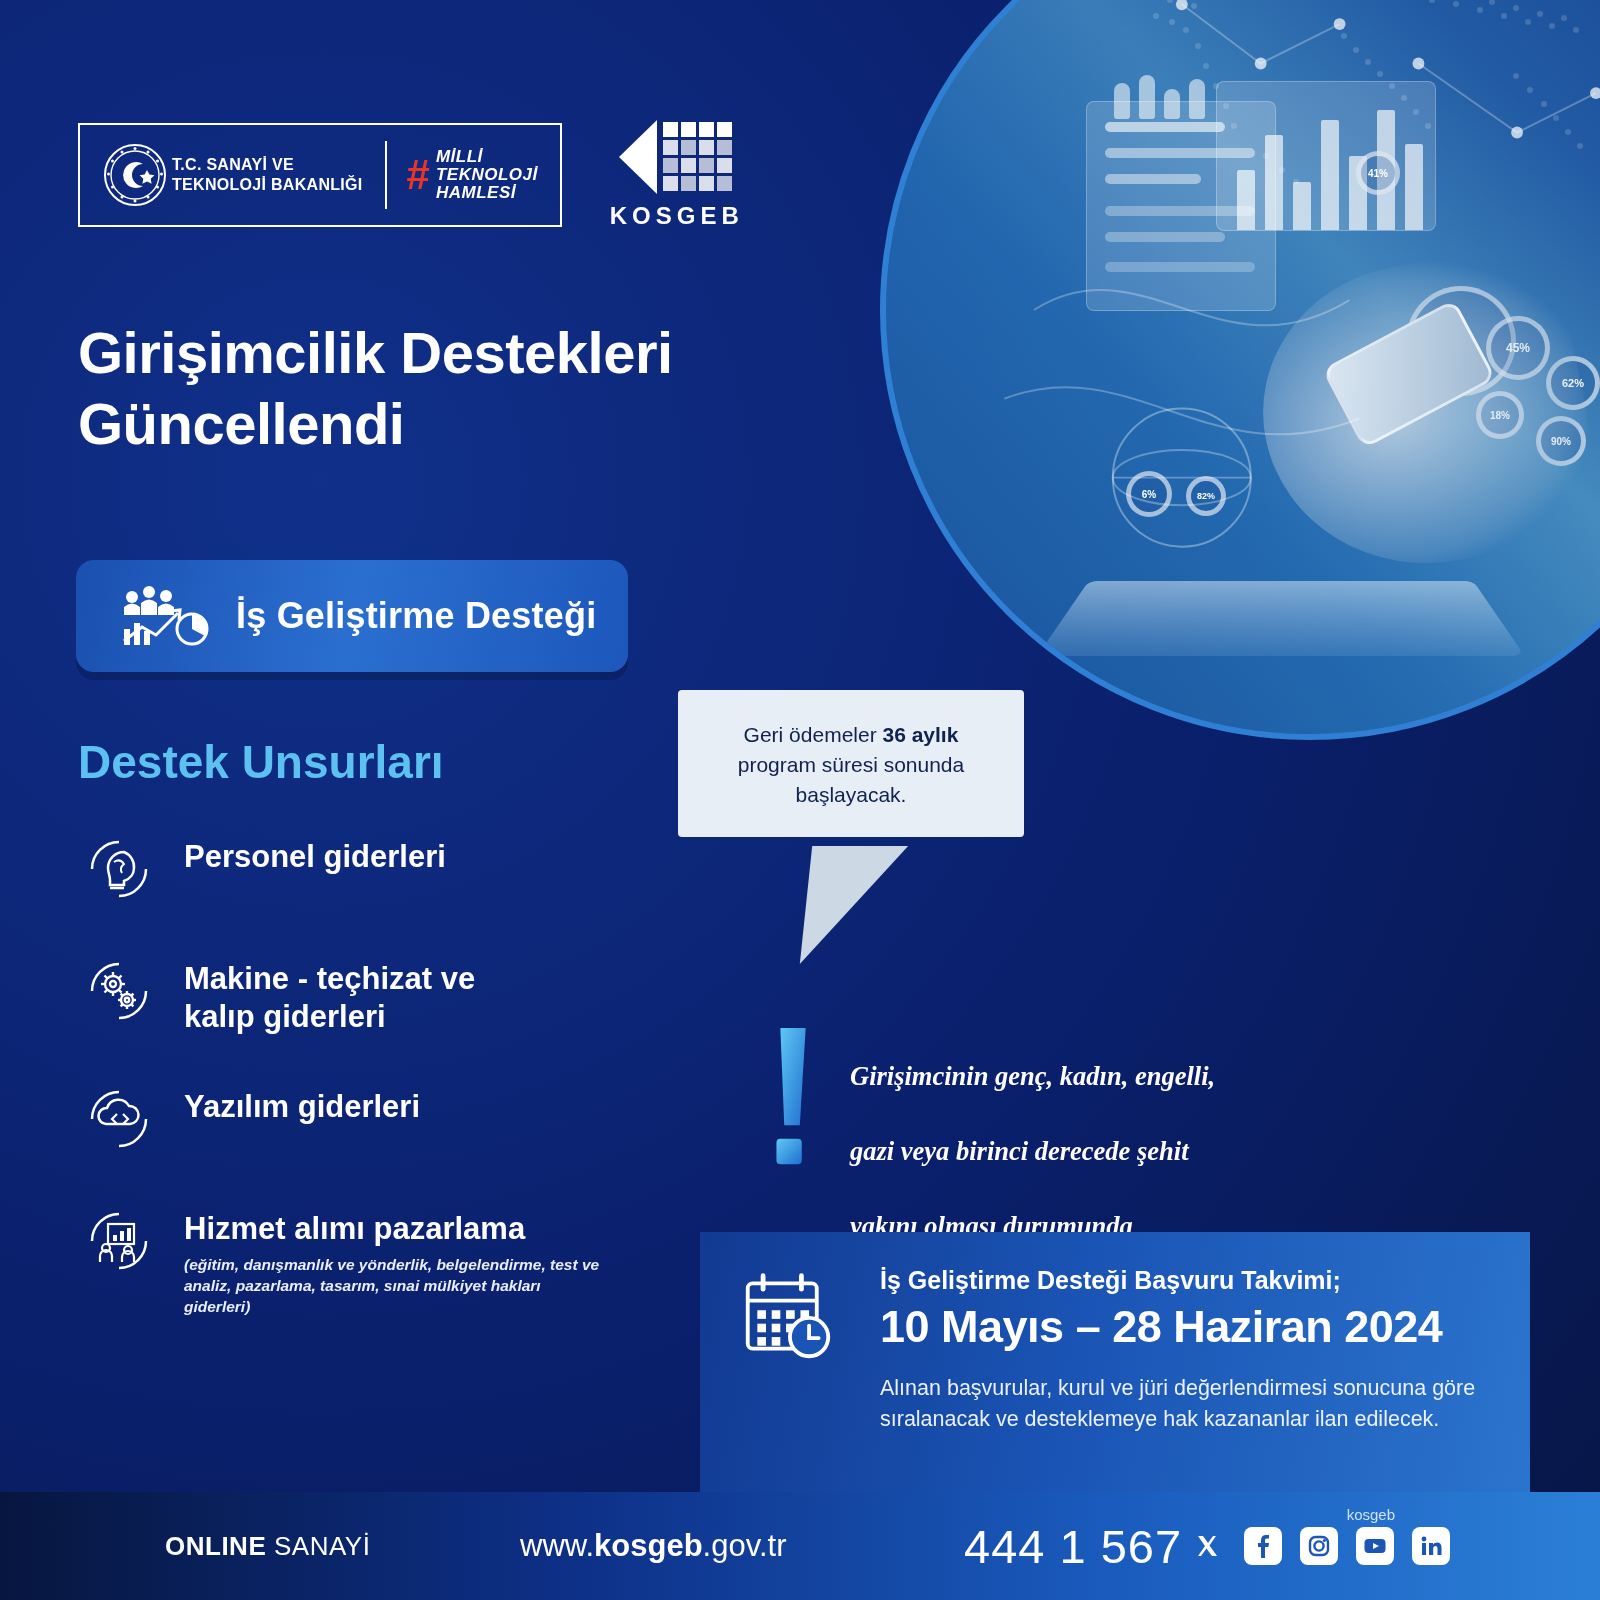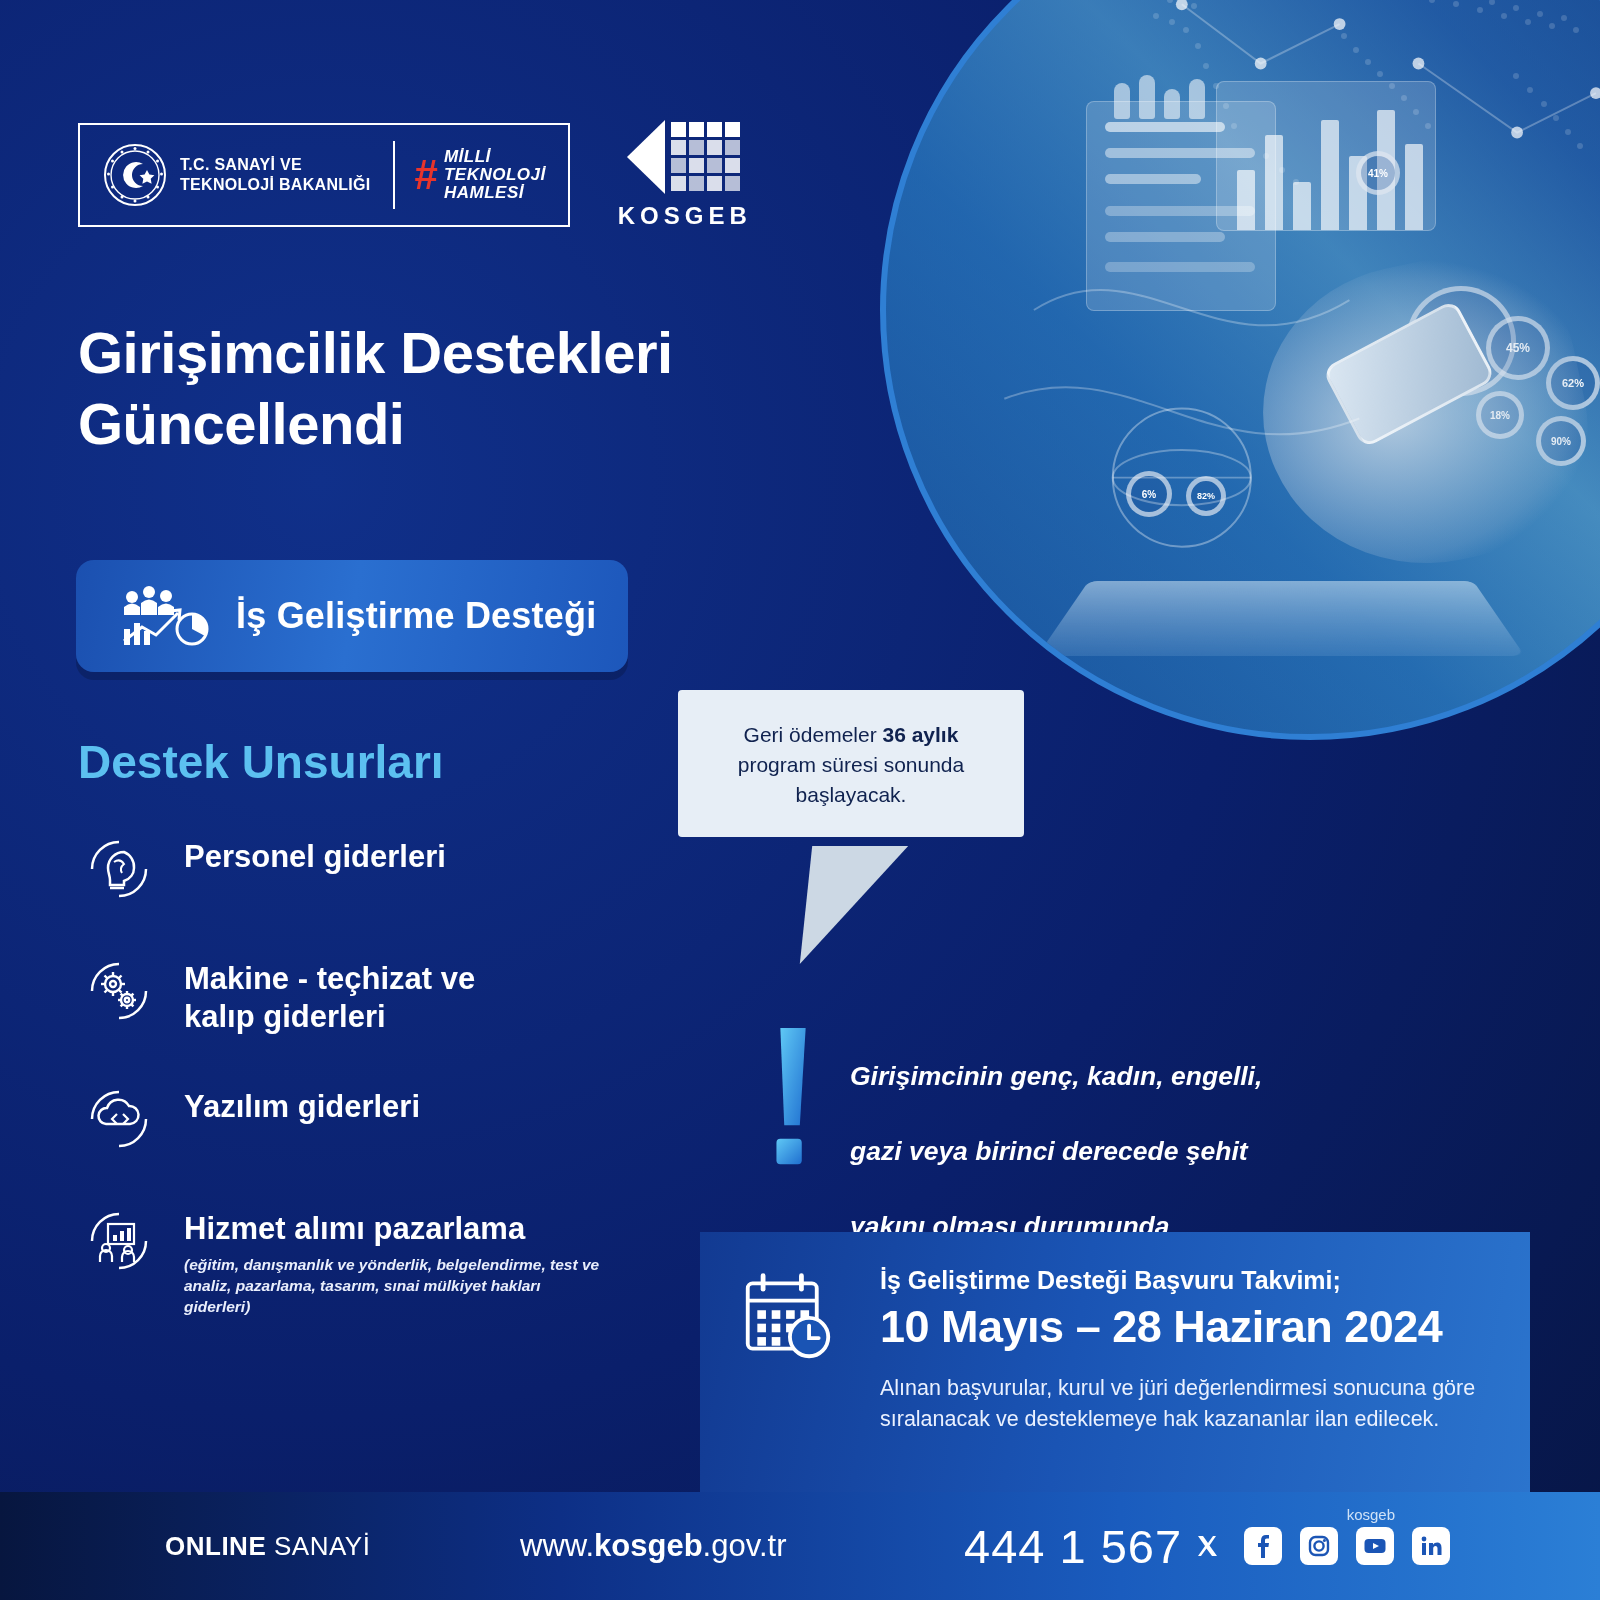--- a/index.html
+++ b/index.html
@@ -87,21 +87,21 @@
   .logo-bar {
     position: absolute; top: 120px; left: 78px;
     display: flex; align-items: center; gap: 48px;
   }
   .logo-box {
     border: 2px solid #ffffff;
     padding: 16px 22px;
     display: flex; align-items: center; gap: 20px;
     height: 104px;
   }
-  .ministry { display: flex; align-items: center; gap: 12px; padding-right: 22px; border-right: 2px solid #fff; height: 100%; }
+  .ministry { display: flex; align-items: center; gap: 4px; padding-right: 22px; border-right: 2px solid #fff; height: 100%; }
   .ministry-text {
     color: #fff; font-size: 16px; font-weight: bold; line-height: 1.25; letter-spacing: .3px;
     white-space: pre-line;
   }
   .milli {
     display:flex; align-items:center; gap: 6px;
   }
   .hash { color: #e8342b; font-size: 42px; font-weight: bold; line-height: 1; }
   .milli-text {
     color:#fff; font-style: italic; font-weight: bold;
@@ -159,21 +159,21 @@
     position: absolute; top: 846px; left: 806px;
     width: 0; height: 0;
     border-left: 96px solid #ccd8e4;
     border-bottom: 118px solid transparent;
     transform: skewX(-6deg);
   }
 
   
   .note {
     position: absolute; top: 1020px; left: 770px; width: 700px;
-    display: flex; gap: 34px; align-items: flex-start;
+    display: flex; gap: 34px; align-items: flex-start; font-family: Liberation Serif, serif;
   }
   .excl { flex: 0 0 46px; padding-top: 4px; }
   .note-text {
     color: #ffffff; font-size: 26.5px; font-style: italic; font-weight: bold;
     line-height: 1.42; white-space: pre-line;
   }
   .note-text .hl { color: #7fd0f5; }
 
   
   .calbox {

